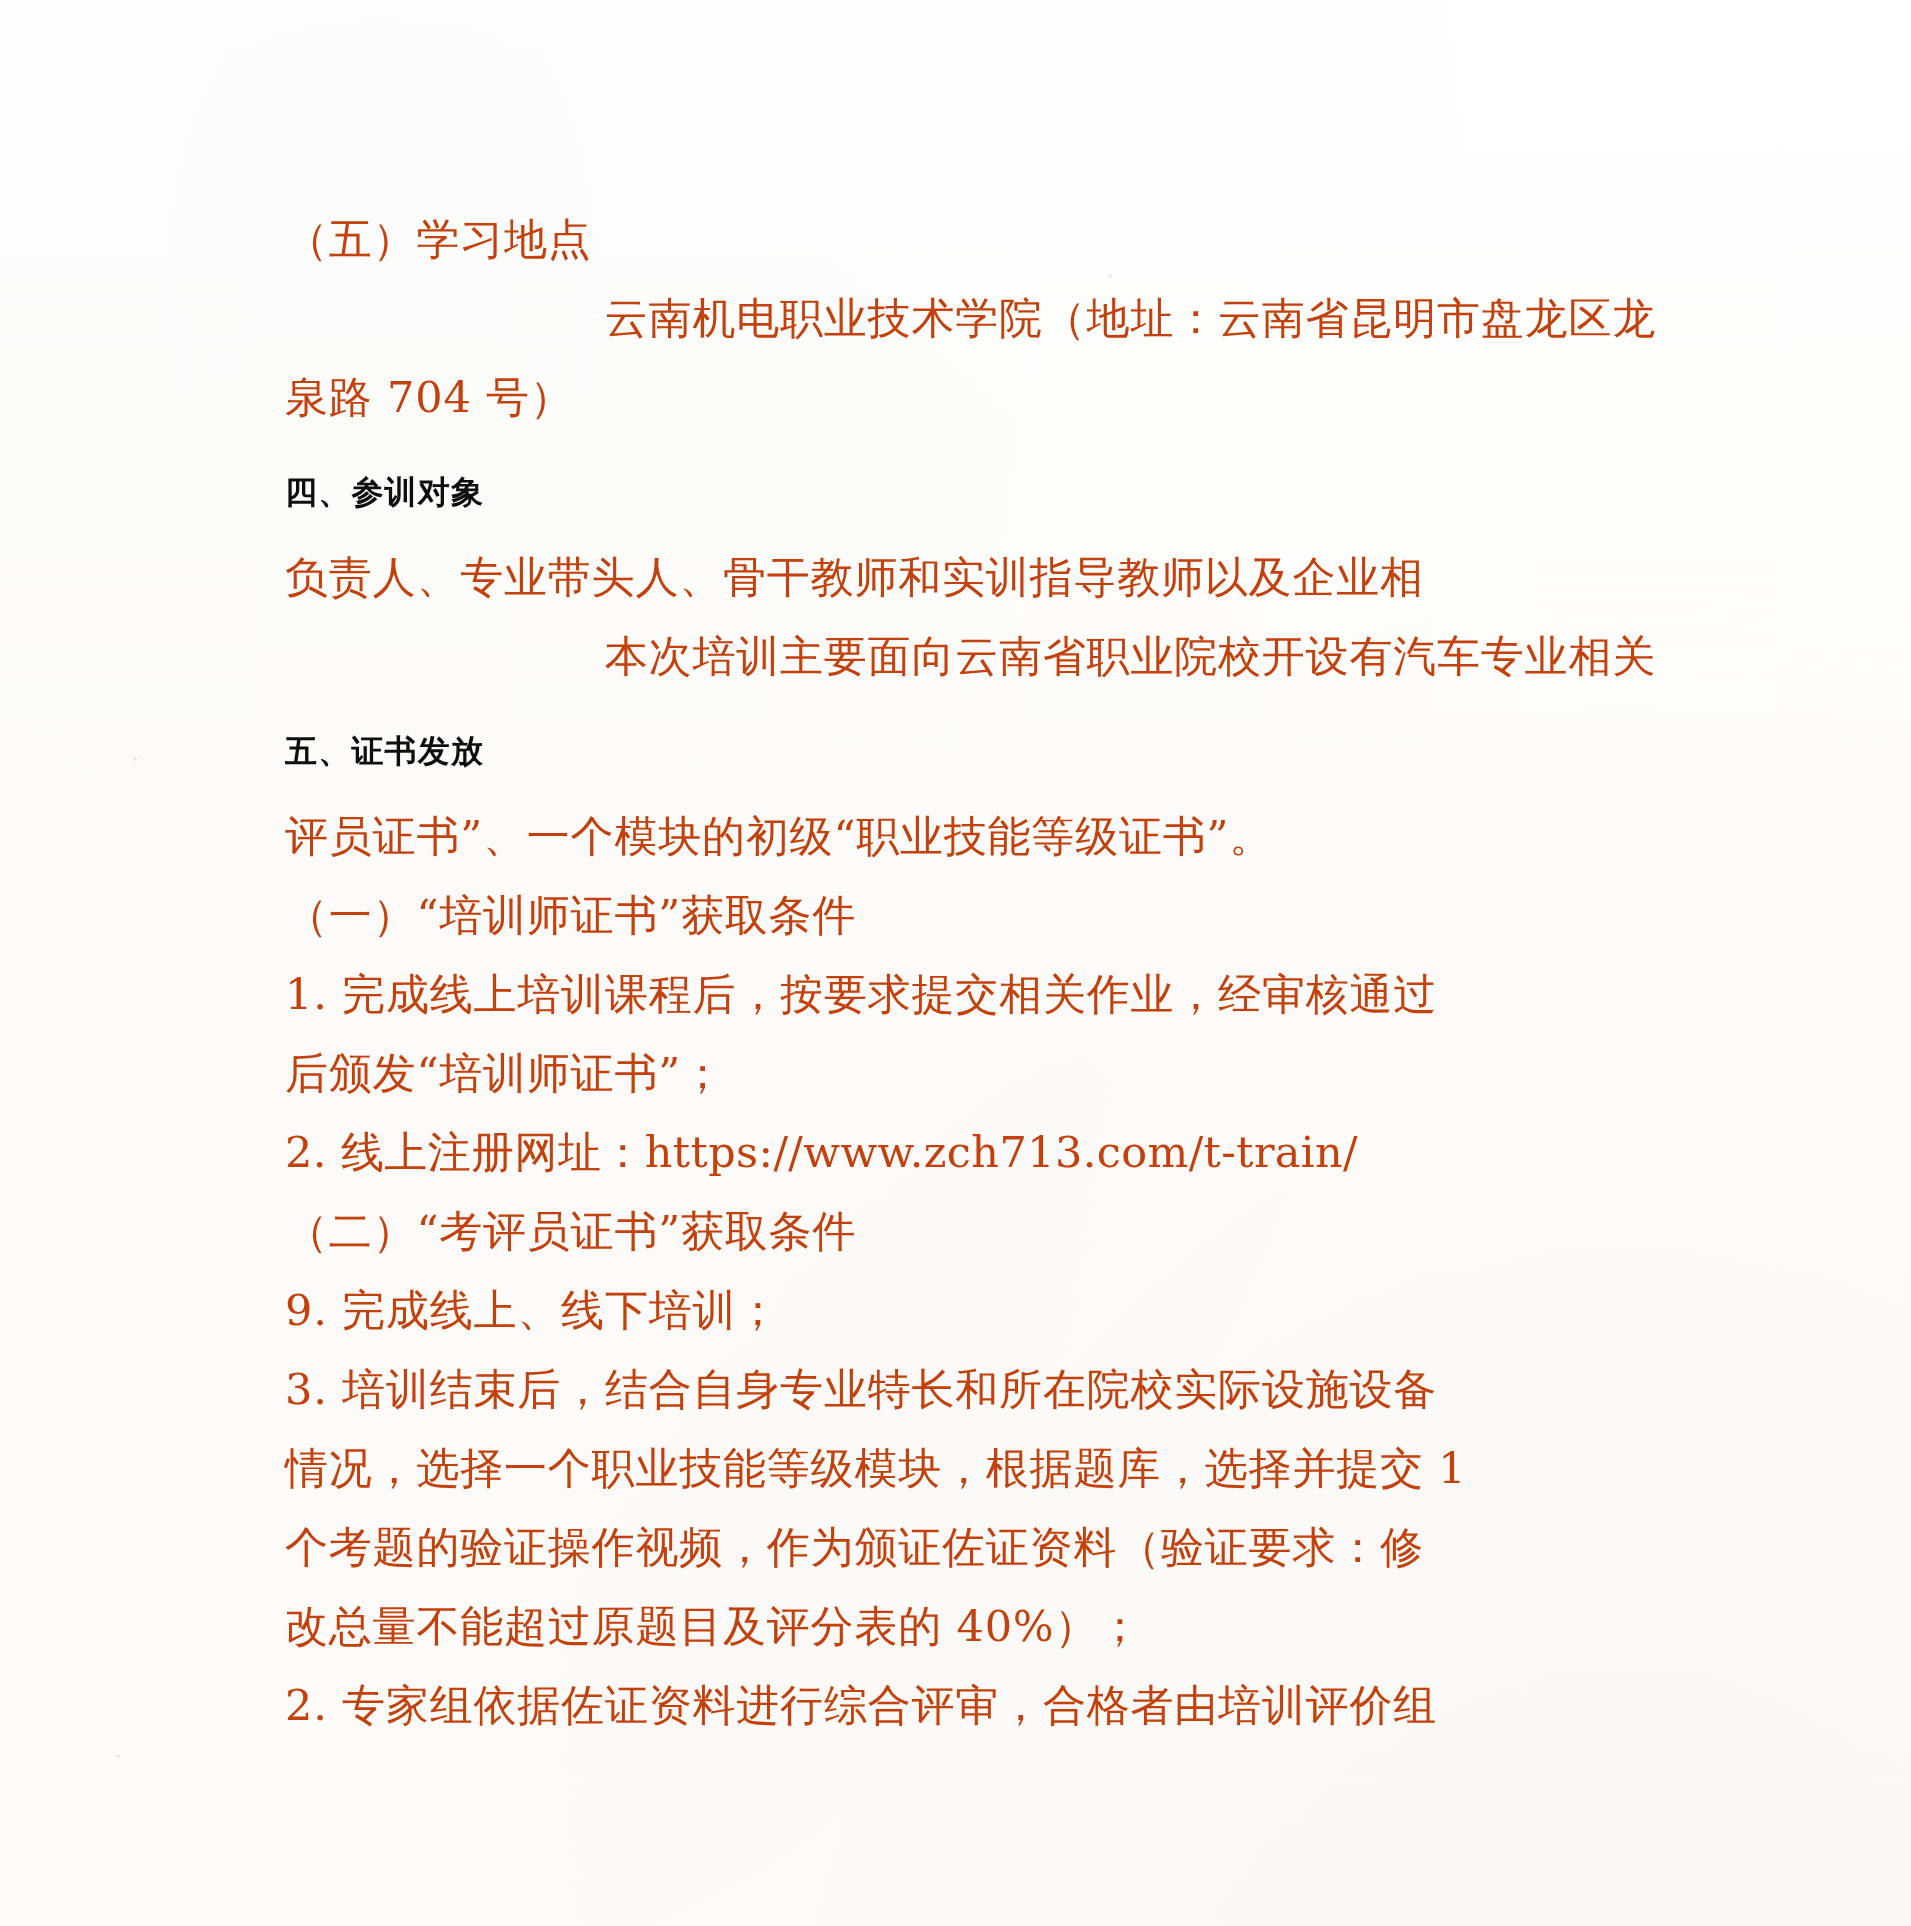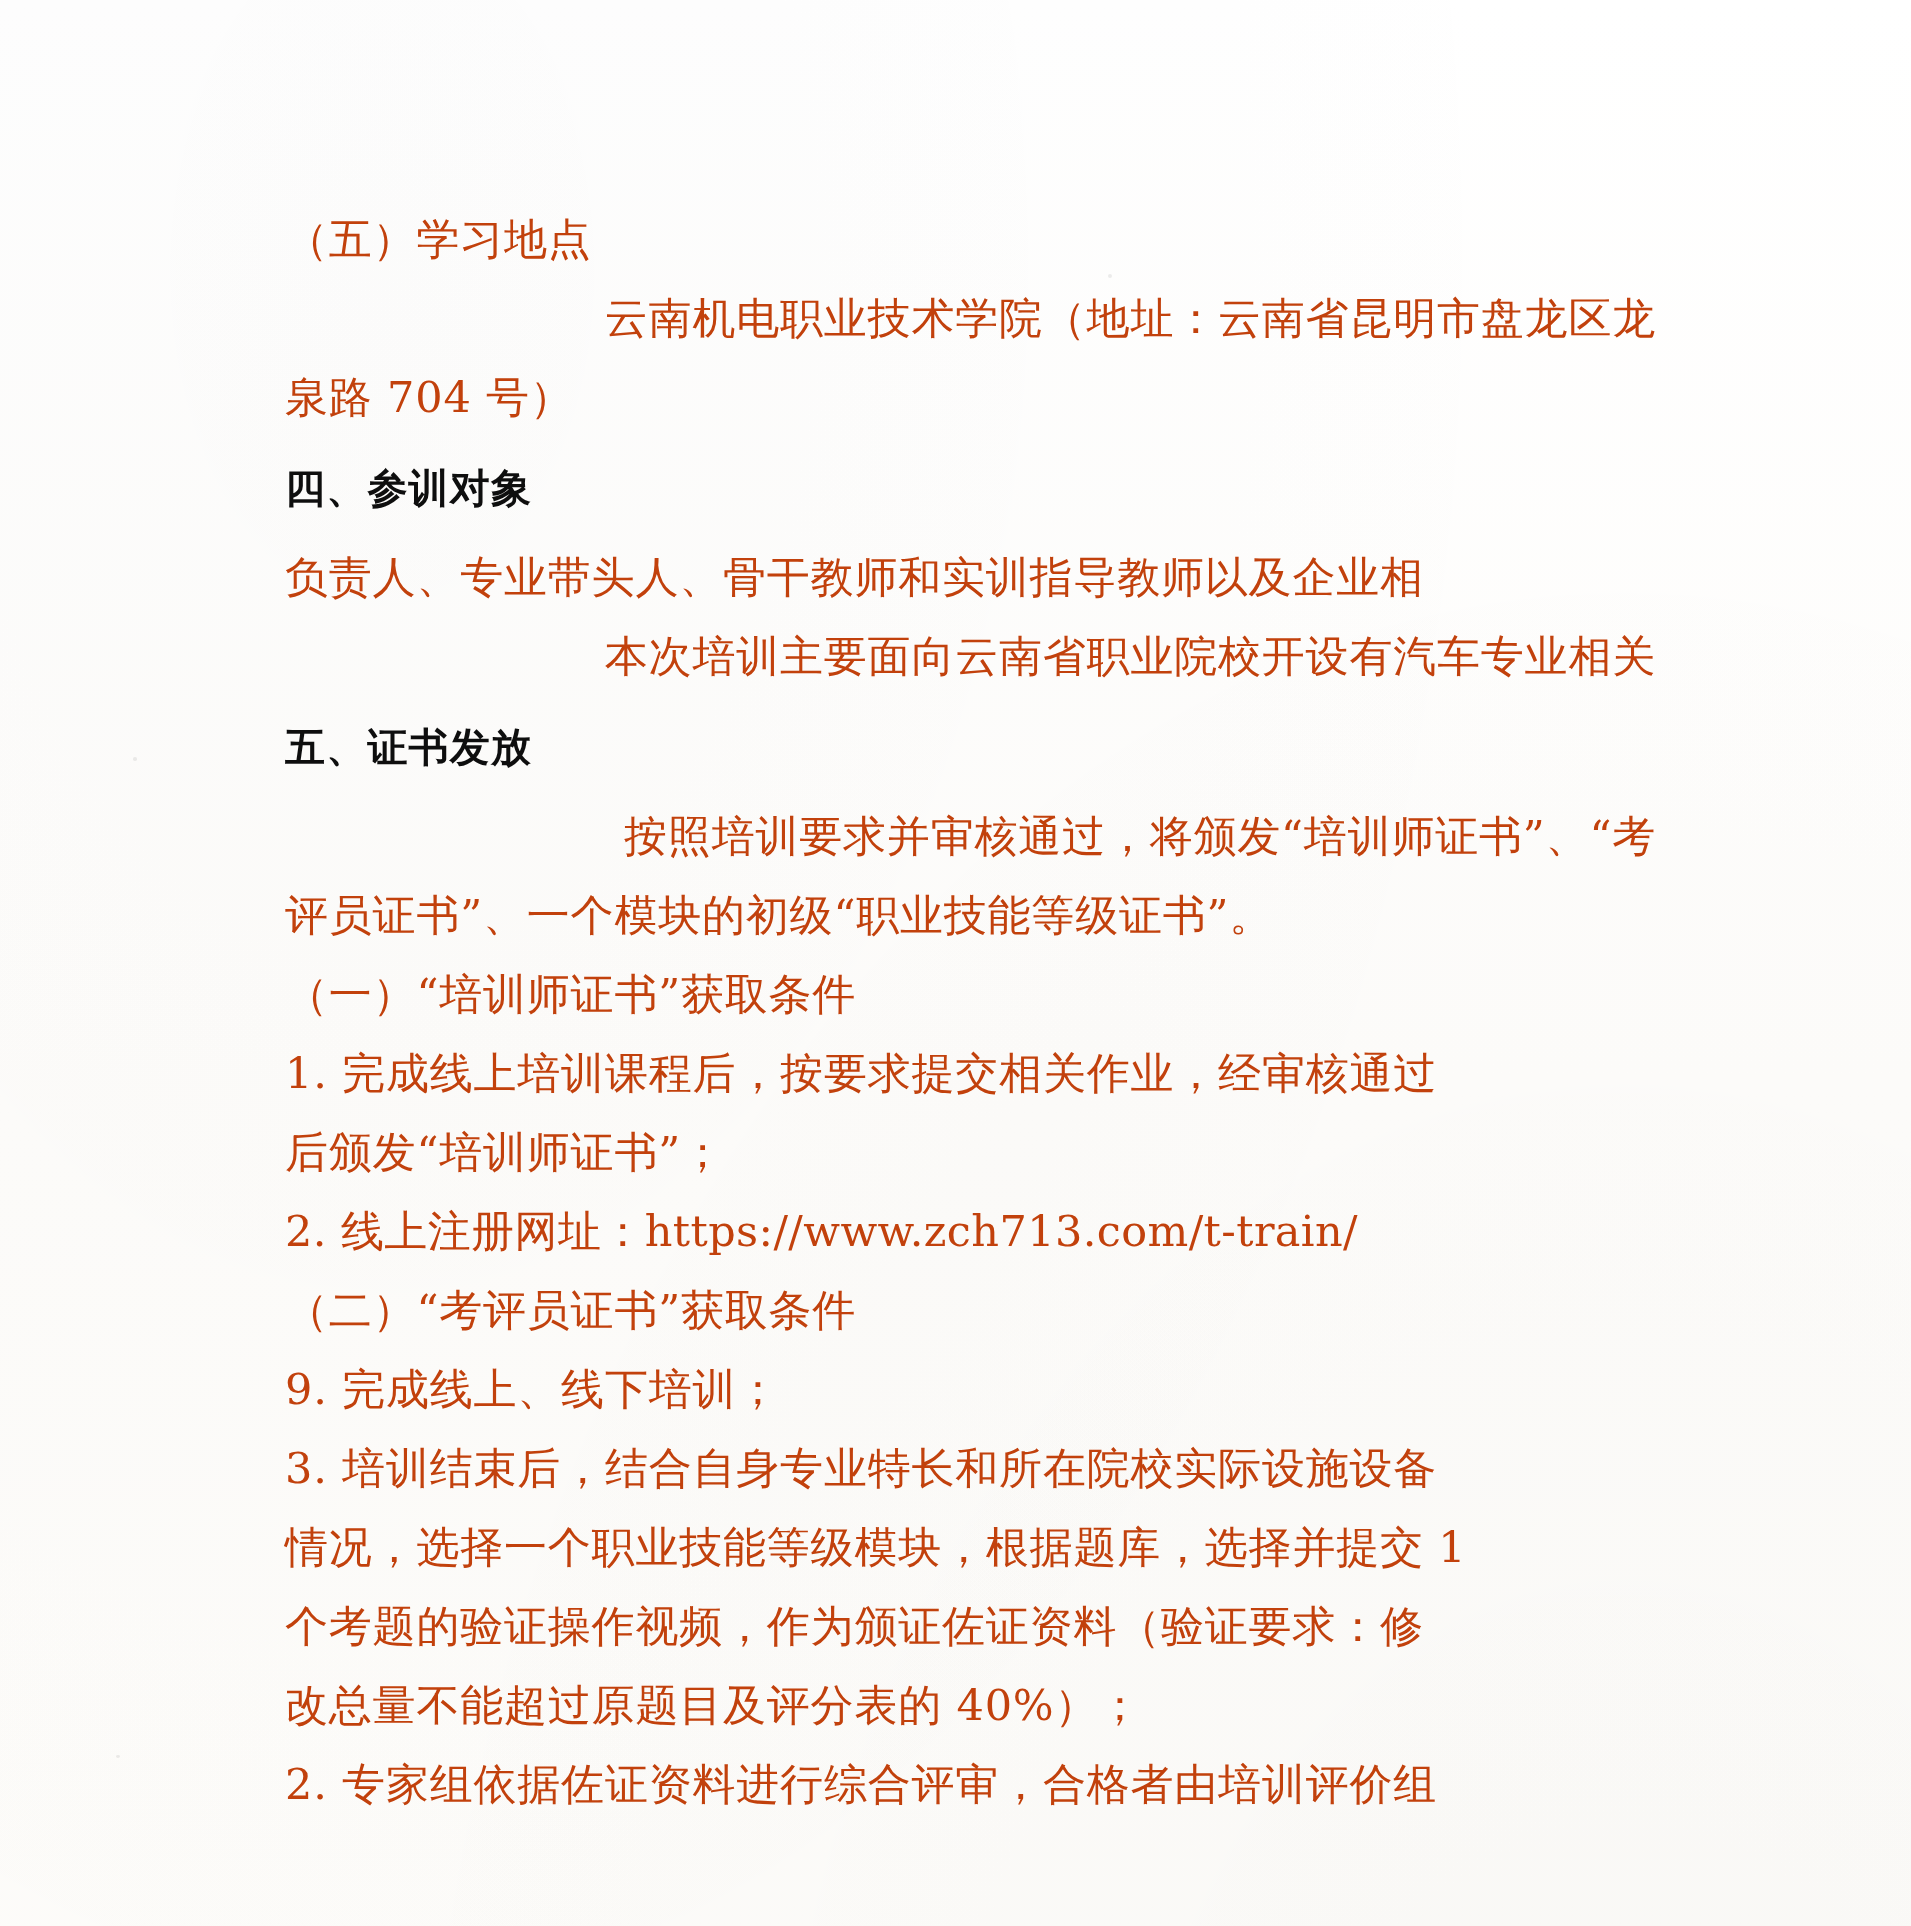--- a/index.html
+++ b/index.html
@@ -41,23 +41,23 @@
     line-height: 79px;
     letter-spacing: 0.8px;
     white-space: pre;
     color: #c2410c;
   }
   .indent2 {
     text-indent: 86px;
     text-align: right;
   }
   .heading {
-    font-family: Liberation Mono, monospace;
+    font-family: Liberation Serif, serif;
     font-weight: bold;
-    font-size: 40px;
+    font-size: 32px;
     line-height: 92px;
     letter-spacing: 1.2px;
     color: #0e0e0e;
     white-space: pre;
   }
   .blockgap-sm { height: 9.2px; }
   .url {
     font-family: "DejaVu Serif", "Liberation Serif", serif;
     letter-spacing: 0.4px;
   }
@@ -86,21 +86,20 @@
 
     <div class="blockgap-sm"></div>
     <div class="heading">四、参训对象</div>
 
     <div class="ln">负责人、专业带头人、骨干教师和实训指导教师以及企业相</div>
     <div class="ln indent2">本次培训主要面向云南省职业院校开设有汽车专业相关</div>
 
     <div class="blockgap-sm"></div>
     <div class="heading">五、证书发放</div>
 
-    <div class="ln indent2">按照培训要求并审核通过，将颁发“培训师证书”、“考</div>
     <div class="ln">评员证书”、一个模块的初级“职业技能等级证书”。</div>
 
     <div class="ln">（一）“培训师证书”获取条件</div>
 
     <div class="ln">1. 完成线上培训课程后，按要求提交相关作业，经审核通过</div>
     <div class="ln">后颁发“培训师证书”；</div>
 
     <div class="ln url">2. 线上注册网址：https://www.zch713.com/t-train/</div>
 
     <div class="ln">（二）“考评员证书”获取条件</div>

